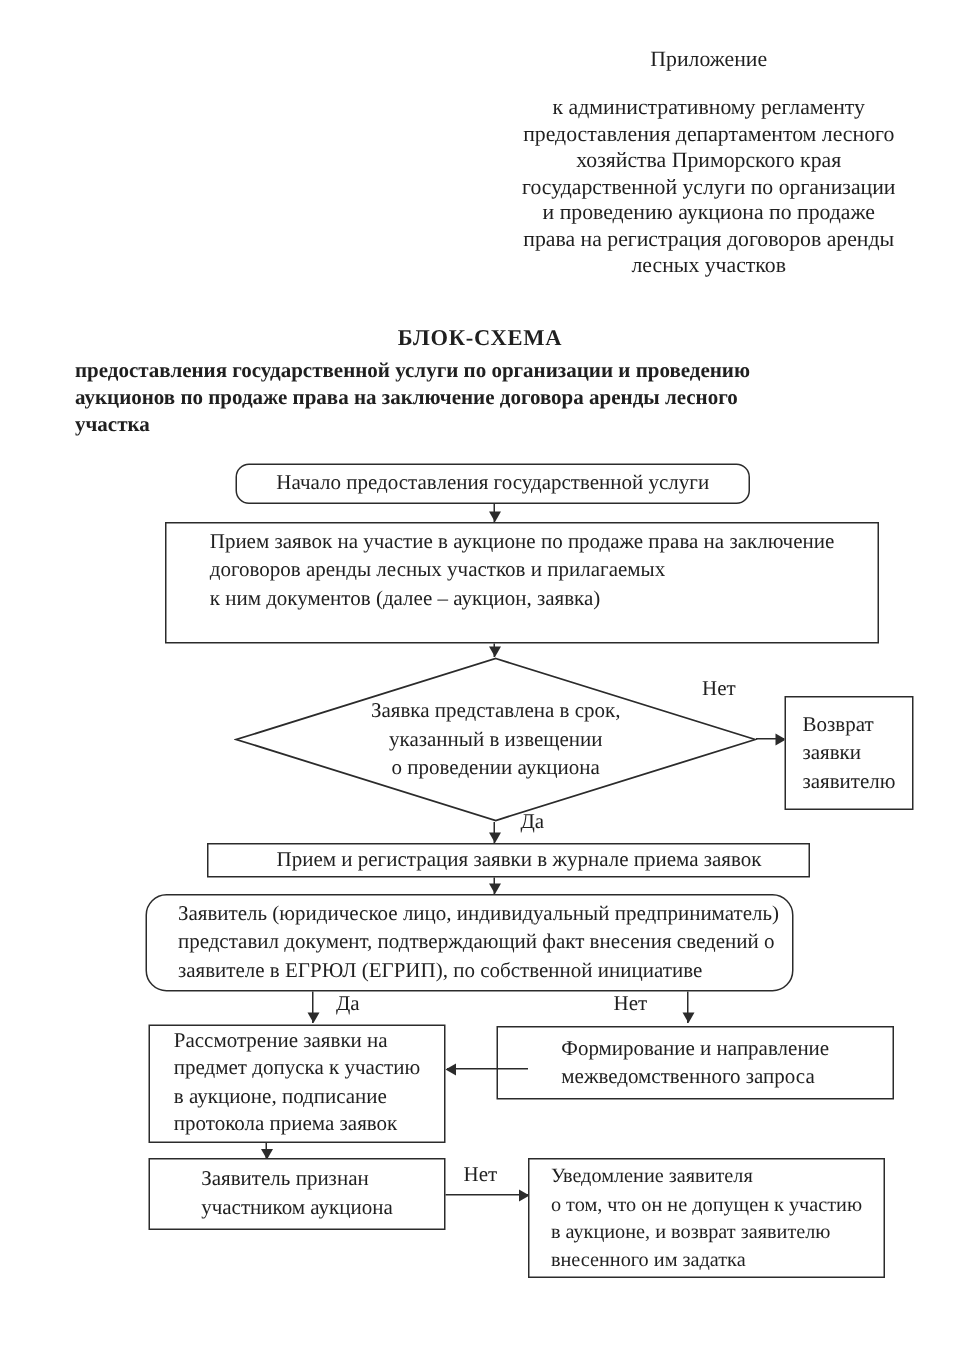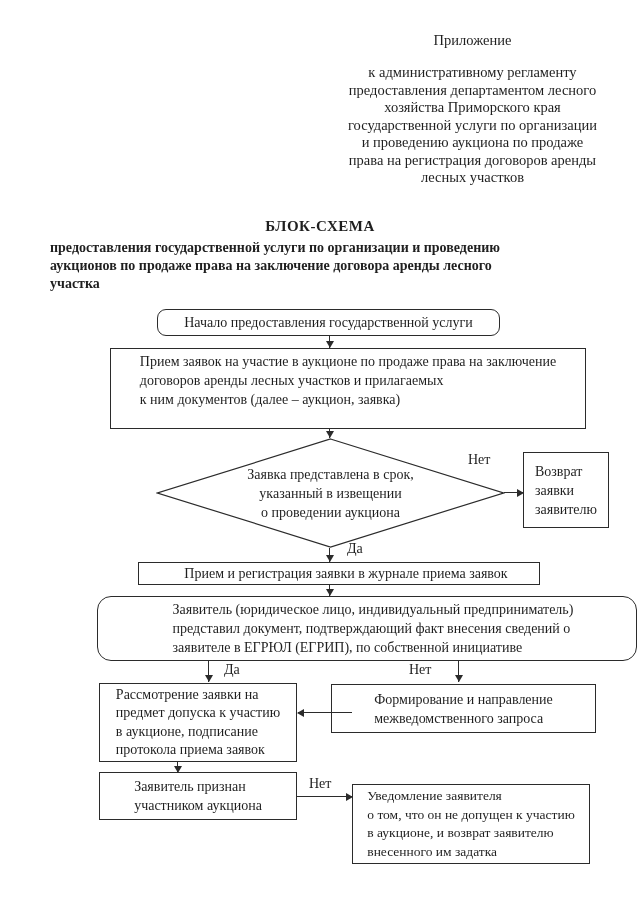--- a/index.html
+++ b/index.html
@@ -103,32 +103,32 @@
       <polygon points="174.5,1 347.5,55 174.5,109 1.5,55" fill="#ffffff" stroke="#2b2b2b" stroke-width="1.2"></polygon>
     </svg>
     <div class="dtext txt">Заявка представлена в срок,
 указанный в извещении
 о проведении аукциона</div>
   </div>
 
   <div class="lbl" style="left:468px;top:452px;">Нет</div>
   <div class="arr-h head-right" style="left:504px;top:492px;width:19px;"></div>
 
-  <div class="node txt" style="left:523px;top:452px;width:86px;height:76px;">Возврат
+  <div class="node txt" style="left:523px;top:464px;width:86px;height:76px;">Возврат
 заявки
 заявителю</div>
 
   <div class="lbl" style="left:347px;top:541px;">Да</div>
   <div class="arr-v" style="left:329px;top:548px;height:14px;"></div>
 
   <div class="node txt" style="left:138px;top:562px;width:402px;height:23px;padding-left:14px;">Прием и регистрация заявки в журнале приема заявок</div>
 
   <div class="arr-v" style="left:329px;top:585px;height:11px;"></div>
 
-  <div class="node rounded-lg txt" style="left:97px;top:596px;width:540px;height:65px;padding-left:12px;">Заявитель (юридическое лицо, индивидуальный предприниматель)
+  <div class="node rounded-lg txt" style="left:97px;top:596px;width:432px;height:65px;padding-left:12px;">Заявитель (юридическое лицо, индивидуальный предприниматель)
 представил документ, подтверждающий факт внесения сведений о
 заявителе в ЕГРЮЛ (ЕГРИП), по собственной инициативе</div>
 
   <div class="arr-v" style="left:208px;top:661px;height:21px;"></div>
   <div class="lbl" style="left:224px;top:662px;">Да</div>
   <div class="lbl" style="left:409px;top:662px;">Нет</div>
   <div class="arr-v" style="left:458px;top:661px;height:21px;"></div>
 
   <div class="node tight txt" style="left:99px;top:683px;width:198px;height:79px;">Рассмотрение заявки на
 предмет допуска к участию
@@ -141,18 +141,18 @@
   <div class="arr-h head-left" style="left:298px;top:712px;width:54px;"></div>
 
   <div class="arr-v" style="left:177px;top:762px;height:11px;"></div>
 
   <div class="node txt" style="left:99px;top:772px;width:198px;height:48px;">Заявитель признан
 участником аукциона</div>
 
   <div class="lbl" style="left:309px;top:776px;">Нет</div>
   <div class="arr-h head-right" style="left:297px;top:796px;width:55px;"></div>
 
-  <div class="node small txt" style="left:352px;top:772px;width:238px;height:80px;margin-top:12px;">Уведомление заявителя
+  <div class="node small txt" style="left:352px;top:772px;width:238px;height:80px;">Уведомление заявителя
 о том, что он не допущен к участию
 в аукционе, и возврат заявителю
 внесенного им задатка</div>
 
 </div>
 
 </body></html>

